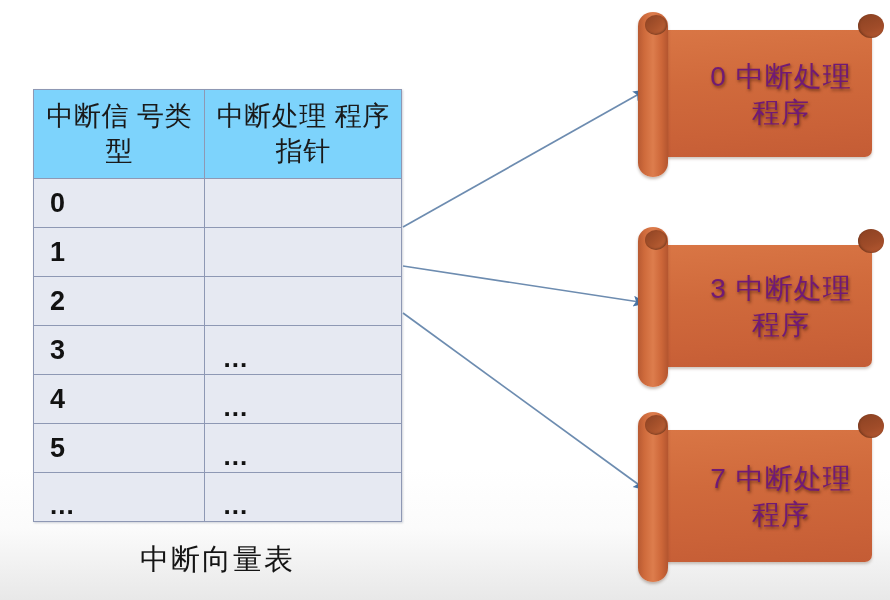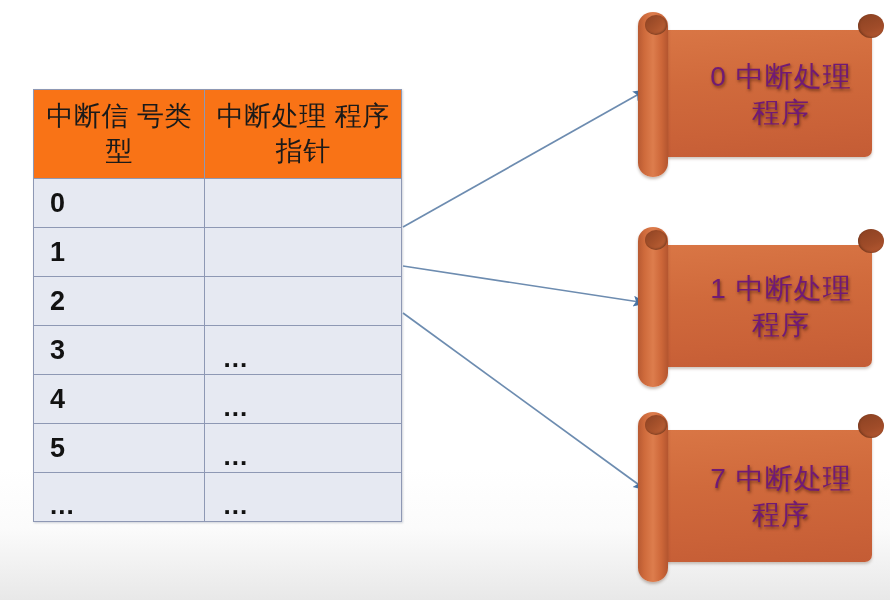--- a/index.html
+++ b/index.html
@@ -36,21 +36,21 @@
   }
   .ivt td, .ivt th {
     border: 1px solid #8e98b4;
     background: #e6e9f2;
     padding: 0;
     margin: 0;
     vertical-align: middle;
   }
   .ivt th {
     height: 88px;
-    background: #f97316;
+    background: #7dd3fc;
   }
   .ivt td {
     height: 48px;
   }
   .col-type  { width: 171px; }
   .col-ptr   { width: 196px; }
 
   .hdr-text {
     display: block;
     font-size: 27px;
@@ -265,20 +265,21 @@
         <td>
             <span class="num-dots">...</span>
           </td>
         <td>
             <span class="cell-dots">...</span>
           </td>
       </tr>
     </tbody>
   </table>
 
+  <div class="caption">中断向量表</div>
 
   <svg id="arrows" viewBox="0 0 890 600">
     <defs>
       <marker id="ah" markerWidth="9" markerHeight="9" refX="7.5" refY="3.2" orient="auto">
         <path d="M0,0 L8,3.2 L0,6.4 L1.6,3.2 z" fill="#4a77a8"></path>
       </marker>
     </defs>
     <line x1="403" y1="227" x2="646" y2="90" stroke="#6d8cb0" stroke-width="1.7" marker-end="url(#ah)"></line>
     <line x1="403" y1="266" x2="646" y2="303" stroke="#6d8cb0" stroke-width="1.7" marker-end="url(#ah)"></line>
     <line x1="403" y1="313" x2="646" y2="490" stroke="#6d8cb0" stroke-width="1.7" marker-end="url(#ah)"></line>
@@ -289,21 +290,21 @@
     <div class="roll-left"></div>
     <div class="roll-right-curl"></div>
     <div class="scroll-label">0 中断处理
 程序</div>
   </div>
 
   <div class="scroll" style="left:632px; top:227px; width:262px; height:160px;">
     <div class="scroll-body"></div>
     <div class="roll-left"></div>
     <div class="roll-right-curl"></div>
-    <div class="scroll-label">1 中断处理
+    <div class="scroll-label">3 中断处理
 程序</div>
   </div>
 
   <div class="scroll" style="left:632px; top:412px; width:262px; height:170px;">
     <div class="scroll-body"></div>
     <div class="roll-left"></div>
     <div class="roll-right-curl"></div>
     <div class="scroll-label">7 中断处理
 程序</div>
   </div>

